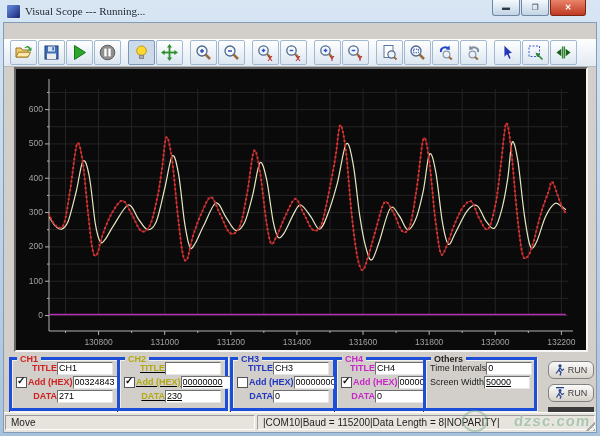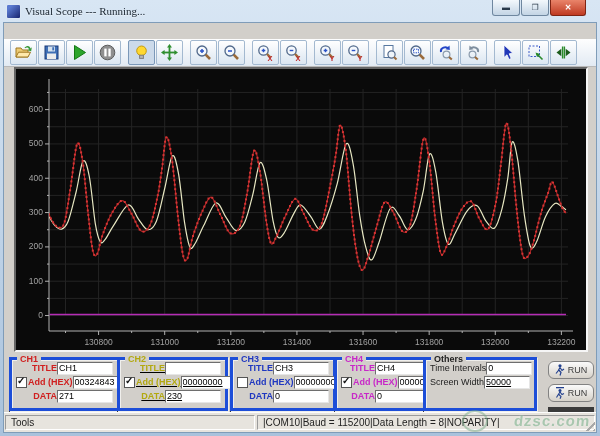--- a/index.html
+++ b/index.html
@@ -855,21 +855,21 @@
           <svg width="10" height="12" viewBox="0 0 10 12">
             <rect x="1" y="0" width="8" height="1.3" fill="#22408e"></rect>
             <circle cx="5" cy="3.4" r="1.5" fill="#22408e"></circle>
             <path d="M5 5 L3 8 L1.5 10.5 M5 5 L7 7.5 L9 6.5 M4 7.5 L6 9.5 L5 11.8" stroke="#22408e" stroke-width="1.1" fill="none"></path>
           </svg>
           <span>RUN</span>
         </div>
     </div>
 
     <div class="statusbar">
-      <div class="scell scell1">Tools</div>
+      <div class="scell scell1">Move</div>
       <div class="scell scell2">|COM10|Baud = 115200|Data Length = 8|NOPARITY|</div>
       <div class="grip"></div>
     </div>
 
     <div class="wmring"></div>
     <div class="watermark">dzsc.com</div>
 
   </div>
 </div>
 

